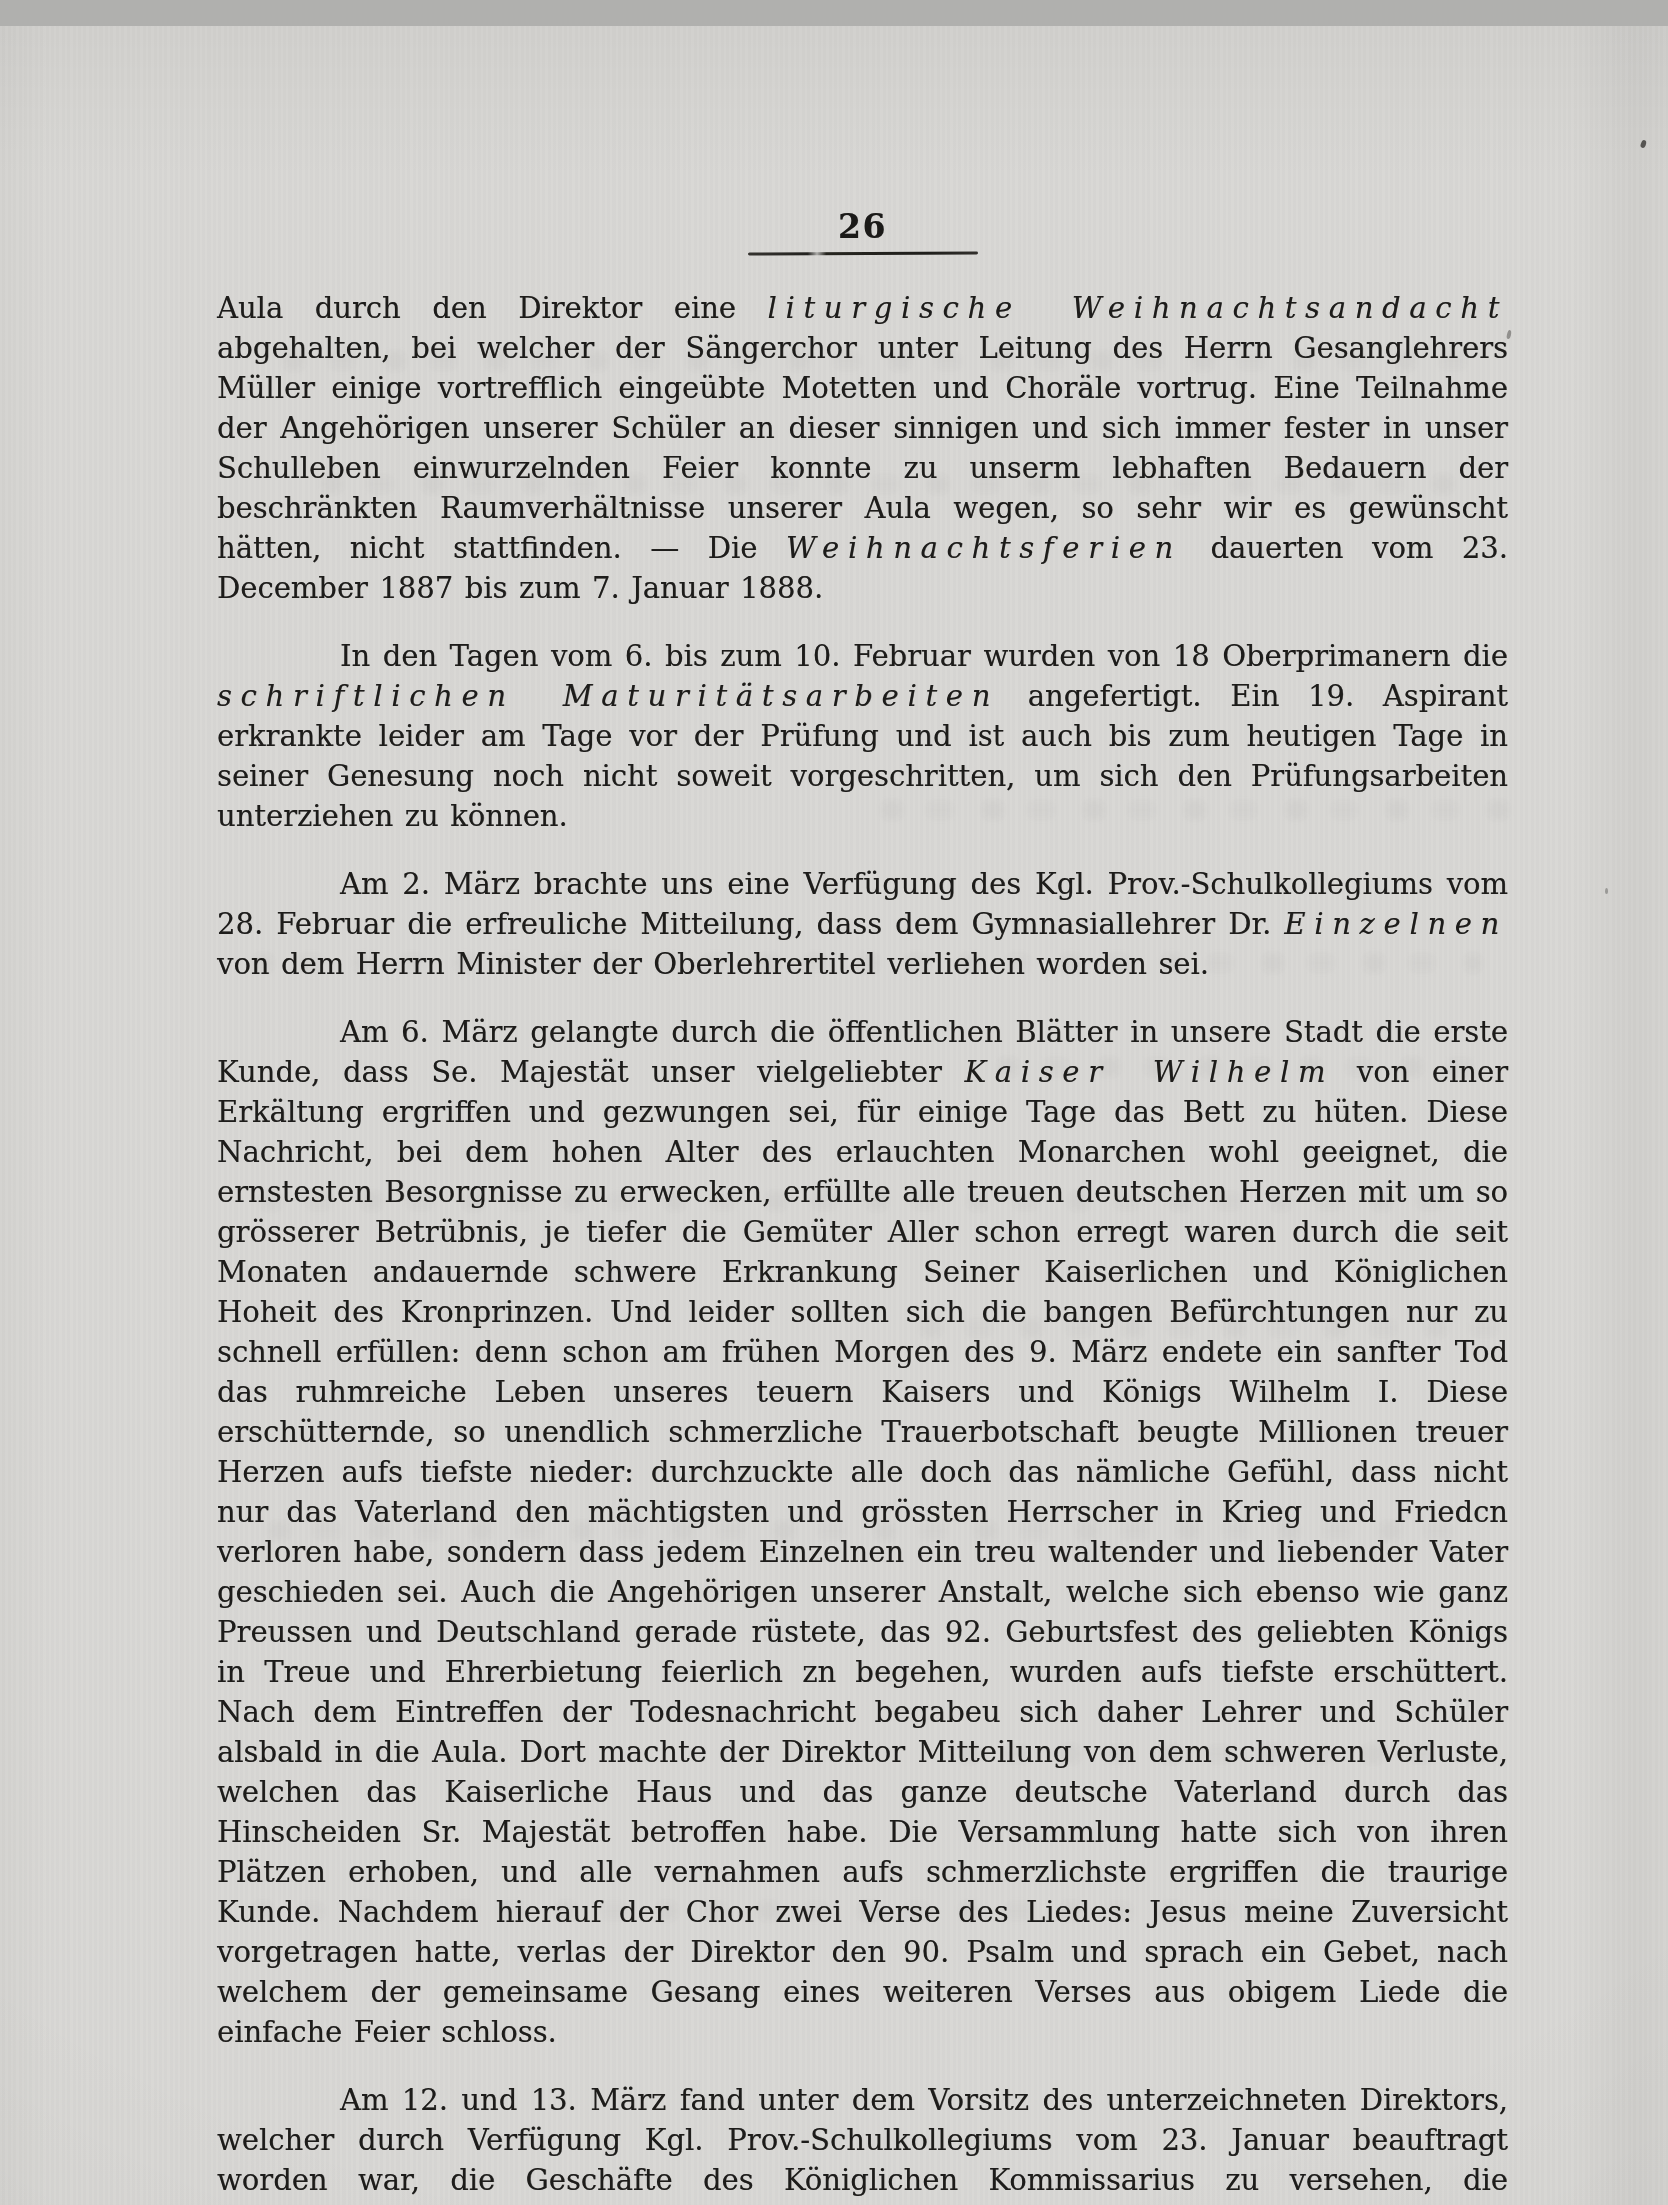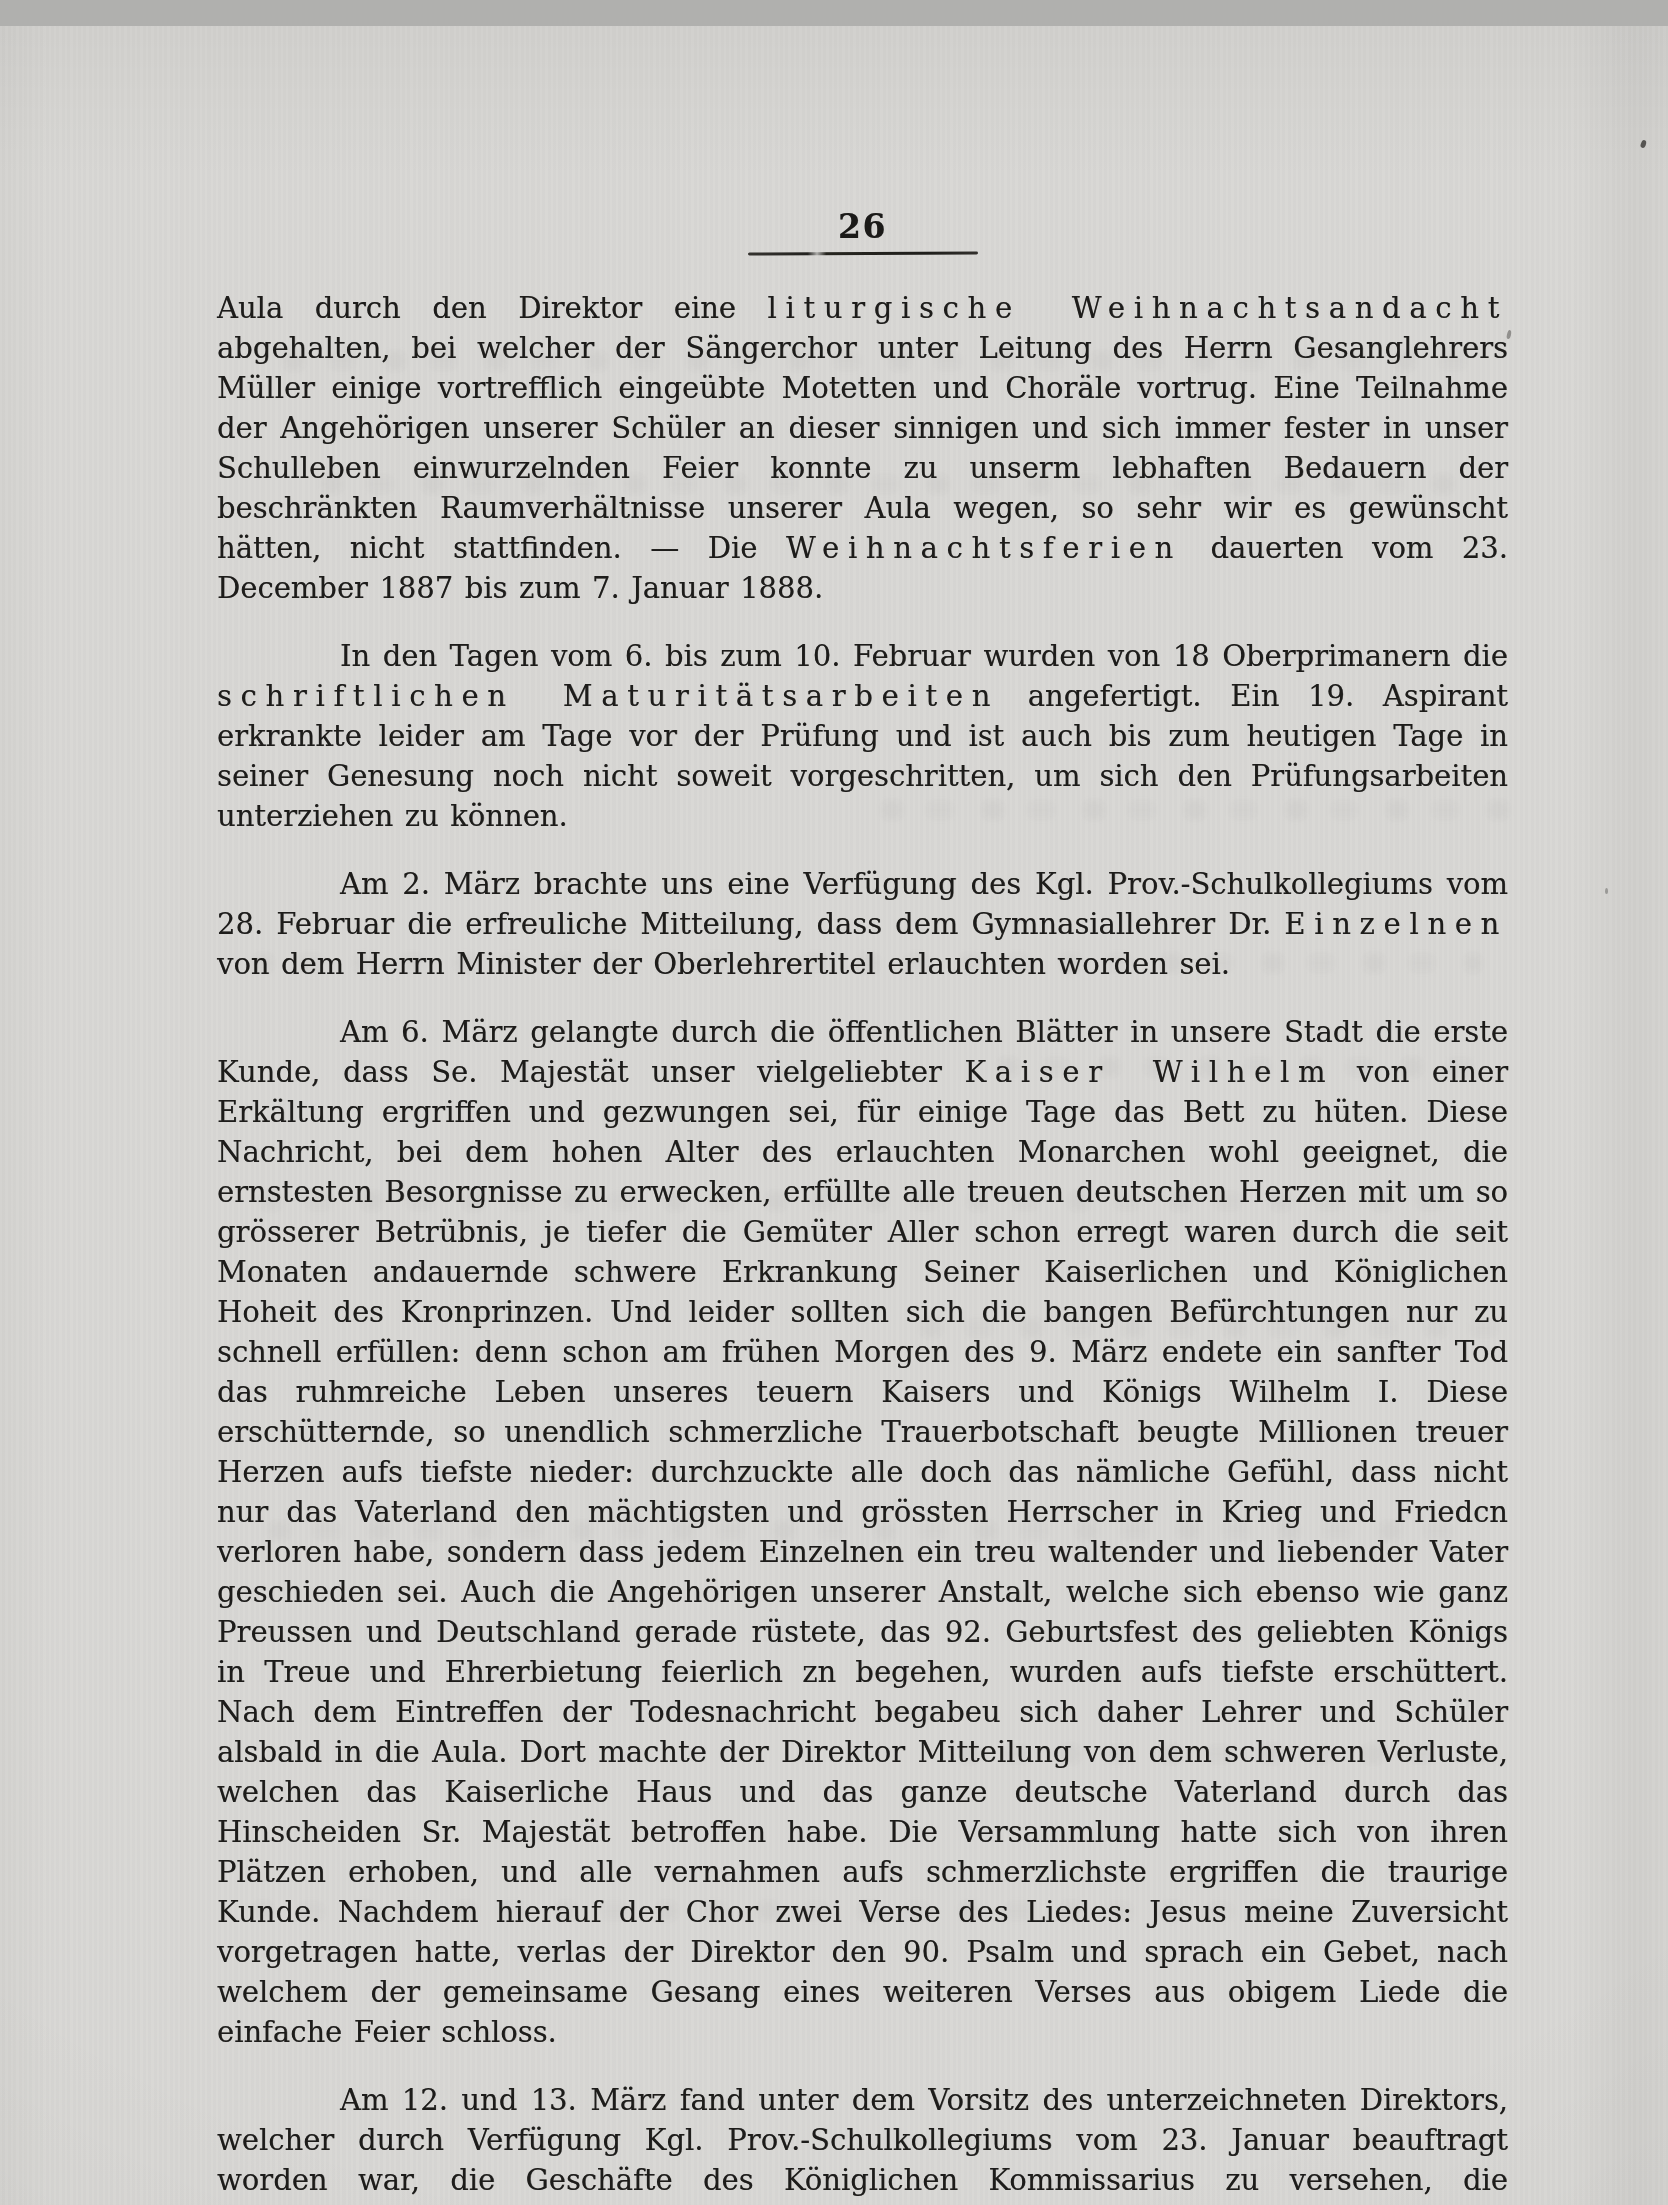--- a/index.html
+++ b/index.html
@@ -59,20 +59,21 @@
     text-align: justify;
     word-spacing: 2.3px;
     text-shadow: 0.3px 0.3px 0.5px rgba(28,28,28,0.5);
   }
   .para { margin: 0; }
   .para + .para { margin-top: 28px; }
   .para.indent { text-indent: 123px; }
   .sperr {
     letter-spacing: 0.30em;
     word-spacing: 0.45em;
+    font-style: italic;
   }
   .smudge {
     position: absolute;
     height: 18.4px;
     background: repeating-linear-gradient(90deg,
       rgba(72,72,76,0.055) 0px, rgba(72,72,76,0.055) 20px,
       rgba(0,0,0,0) 20px, rgba(0,0,0,0) 45px,
       rgba(72,72,76,0.04) 45px, rgba(72,72,76,0.04) 71px,
       rgba(0,0,0,0) 71px, rgba(0,0,0,0) 101px);
     filter: blur(4.6px);
@@ -107,19 +108,19 @@
   <div class="speck" style="left:1605px; top:862px; width:3.1px;  height:6.1px;  opacity:0.45;"></div>
 
   <div class="page-number-wrap">
     <div class="page-number">26</div>
     <div class="page-number-rule"></div>
   </div>
 
   <div class="text-block">
       <p class="para"><span class="run">Aula durch den Direktor eine </span><span class="run sperr">liturgische Weihnachtsandacht</span><span class="run"> abgehalten, bei welcher der Sängerchor unter Leitung des Herrn Gesanglehrers Müller einige vortrefflich eingeübte Motetten und Choräle vortrug. Eine Teilnahme der Angehörigen unserer Schüler an dieser sinnigen und sich immer fester in unser Schulleben einwurzelnden Feier konnte zu unserm lebhaften Bedauern der beschränkten Raumverhältnisse unserer Aula wegen, so sehr wir es gewünscht hätten, nicht stattfinden. — Die </span><span class="run sperr">Weihnachtsferien</span><span class="run"> dauerten vom 23. December 1887 bis zum 7. Januar 1888.</span></p>
       <p class="para indent"><span class="run">In den Tagen vom 6. bis zum 10. Februar wurden von 18 Oberprimanern die </span><span class="run sperr">schriftlichen Maturitätsarbeiten</span><span class="run"> angefertigt.  Ein 19. Aspirant erkrankte leider am Tage vor der Prüfung und ist auch bis zum heutigen Tage in seiner Genesung noch nicht soweit vorgeschritten, um sich den Prüfungsarbeiten unterziehen zu können.</span></p>
-      <p class="para indent"><span class="run">Am 2. März brachte uns eine Verfügung des Kgl. Prov.-Schulkollegiums vom 28. Februar die erfreuliche Mitteilung, dass dem Gymnasiallehrer Dr. </span><span class="run sperr">Einzelnen</span><span class="run"> von dem Herrn Minister der Oberlehrertitel erlauchten worden sei.</span></p>
+      <p class="para indent"><span class="run">Am 2. März brachte uns eine Verfügung des Kgl. Prov.-Schulkollegiums vom 28. Februar die erfreuliche Mitteilung, dass dem Gymnasiallehrer Dr. </span><span class="run sperr">Einzelnen</span><span class="run"> von dem Herrn Minister der Oberlehrertitel verliehen worden sei.</span></p>
       <p class="para indent"><span class="run">Am 6. März gelangte durch die öffentlichen Blätter in unsere Stadt die erste Kunde, dass Se. Majestät unser vielgeliebter </span><span class="run sperr">Kaiser Wilhelm</span><span class="run"> von einer Erkältung ergriffen und gezwungen sei, für einige Tage das Bett zu hüten.  Diese Nachricht, bei dem hohen Alter des erlauchten Monarchen wohl geeignet, die ernstesten Besorgnisse zu erwecken, erfüllte alle treuen deutschen Herzen mit um so grösserer Betrübnis, je tiefer die Gemüter Aller schon erregt waren durch die seit Monaten andauernde schwere Erkrankung Seiner Kaiserlichen und Königlichen Hoheit des Kronprinzen.  Und leider sollten sich die bangen Befürchtungen nur zu schnell erfüllen: denn schon am frühen Morgen des 9. März endete ein sanfter Tod das ruhmreiche Leben unseres teuern Kaisers und Königs Wilhelm I.  Diese erschütternde, so unendlich schmerzliche Trauerbotschaft beugte Millionen treuer Herzen aufs tiefste nieder: durchzuckte alle doch das nämliche Gefühl, dass nicht nur das Vaterland den mächtigsten und grössten Herrscher in Krieg und Friedcn verloren habe, sondern dass jedem Einzelnen ein treu waltender und liebender Vater geschieden sei.  Auch die Angehörigen unserer Anstalt, welche sich ebenso wie ganz Preussen und Deutschland gerade rüstete, das 92. Geburtsfest des geliebten Königs in Treue und Ehrerbietung feierlich zn begehen, wurden aufs tiefste erschüttert.  Nach dem Eintreffen der Todesnachricht begabeu sich daher Lehrer und Schüler alsbald in die Aula.  Dort machte der Direktor Mitteilung von dem schweren Verluste, welchen das Kaiserliche Haus und das ganze deutsche Vaterland durch das Hinscheiden Sr. Majestät betroffen habe.  Die Versammlung hatte sich von ihren Plätzen erhoben, und alle vernahmen aufs schmerzlichste ergriffen die traurige Kunde.  Nachdem hierauf der Chor zwei Verse des Liedes:  Jesus meine Zuversicht vorgetragen hatte, verlas der Direktor den 90. Psalm und sprach ein Gebet, nach welchem der gemeinsame Gesang eines weiteren Verses aus obigem Liede die einfache Feier schloss.</span></p>
       <p class="para indent"><span class="run">Am 12. und 13. März fand unter dem Vorsitz des unterzeichneten Direktors, welcher durch Verfügung Kgl. Prov.-Schulkollegiums vom 23. Januar beauftragt worden war, die Geschäfte des Königlichen Kommissarius zu versehen, die </span><span class="run sperr">mündliche Entlassuugs-</span></p>
     </div>
 
 </div>
 
 
 </body></html>

